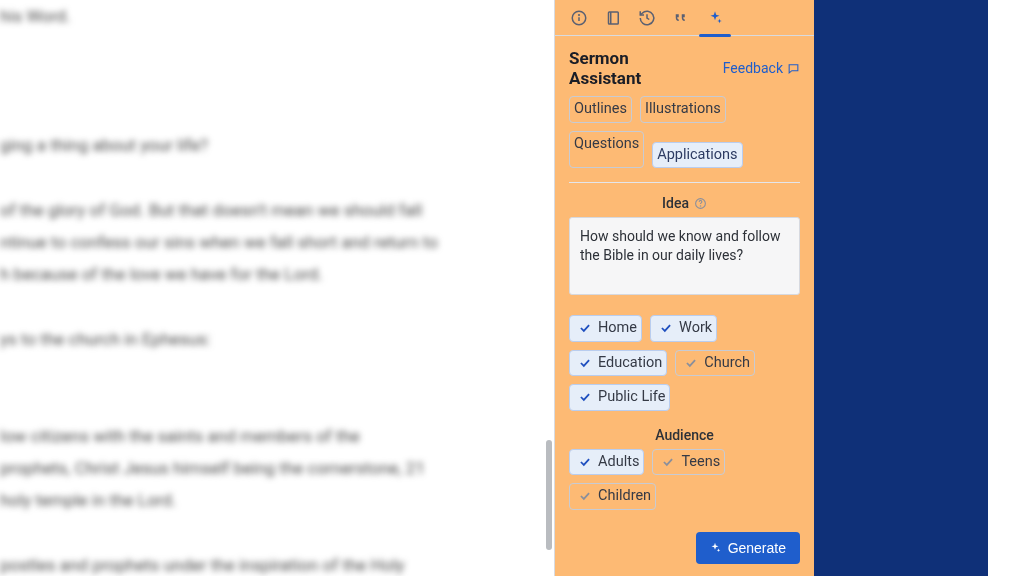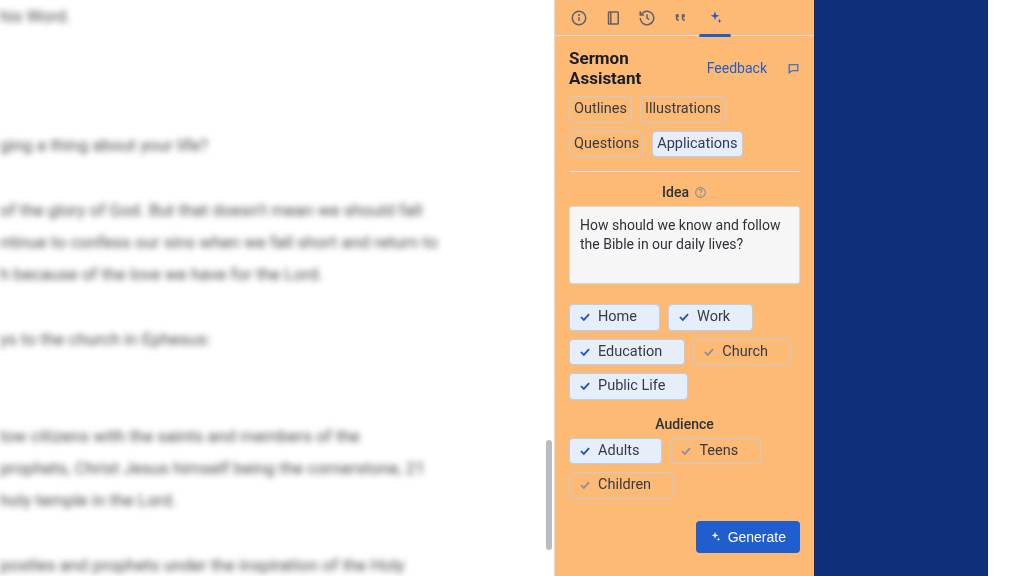--- a/index.html
+++ b/index.html
@@ -76,21 +76,21 @@
   .panel-title {
     font-size: 17px;
     font-weight: 700;
     color: #1a1d26;
   }
   .feedback-link {
     color: #1f5ecc;
     font-size: 14px;
     display: inline-flex;
     align-items: center;
-    gap: 20px;
+    gap: 4px;
     cursor: pointer;
     padding-left: 47px;
   }
   .feedback-link svg { width: 13px; height: 13px; }
   .panel-body {
     padding: 0 14px 14px 14px;
     overflow-y: auto;
     flex: 1;
   }
   .prompt-chips {
@@ -107,20 +107,21 @@
     padding: 5px 4px;
     font-size: 14.5px;
     color: #353a46;
     cursor: pointer;
     line-height: 1;
   }
   .chip.selected {
     background: #e6eef9;
     border-color: #b9cdef;
     color: #2d3b62;
+    margin-top: 11px;
   }
   .section-label {
     font-size: 14px;
     font-weight: 500;
     color: #2d3138;
     margin-bottom: 6px;
     display: flex;
     align-items: center;
     gap: 5px;
     justify-content: center;
@@ -142,21 +143,21 @@
   }
   .check-chips {
     display: flex;
     flex-wrap: wrap;
     gap: 8px;
     margin-bottom: 16px;
   }
   .check-chip {
     border: 1px solid #c7cbd4;
     border-radius: 4px;
-    padding: 5px 22px 5px 8px;
+    padding: 5px 4px 5px 8px;
     font-size: 14.5px;
     color: #353a46;
     cursor: pointer;
     display: inline-flex;
     align-items: center;
     gap: 6px;
     line-height: 1;
   }
   .check-chip.on {
     background: #e6eef9;

